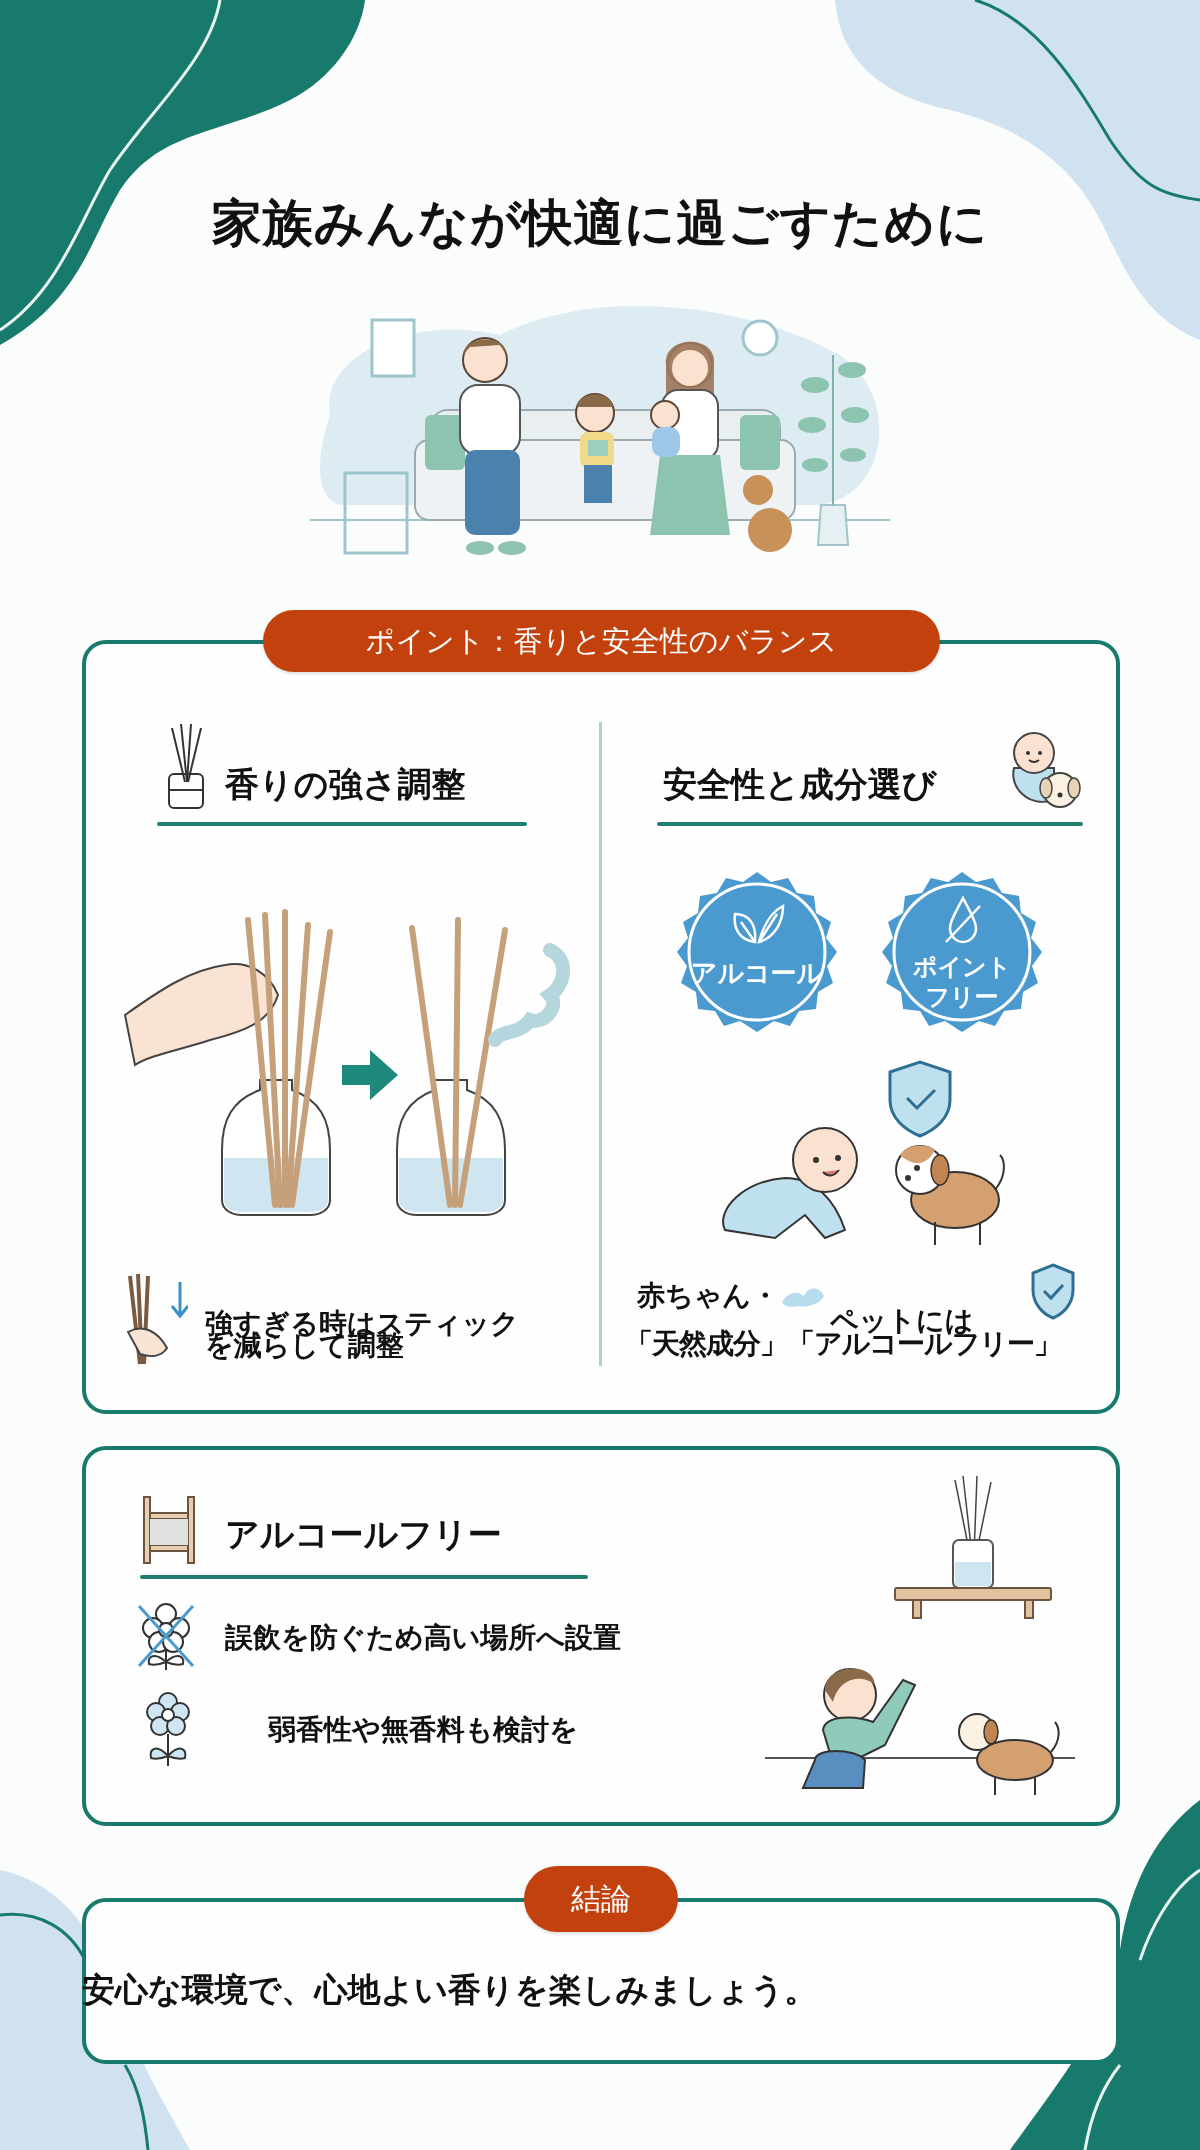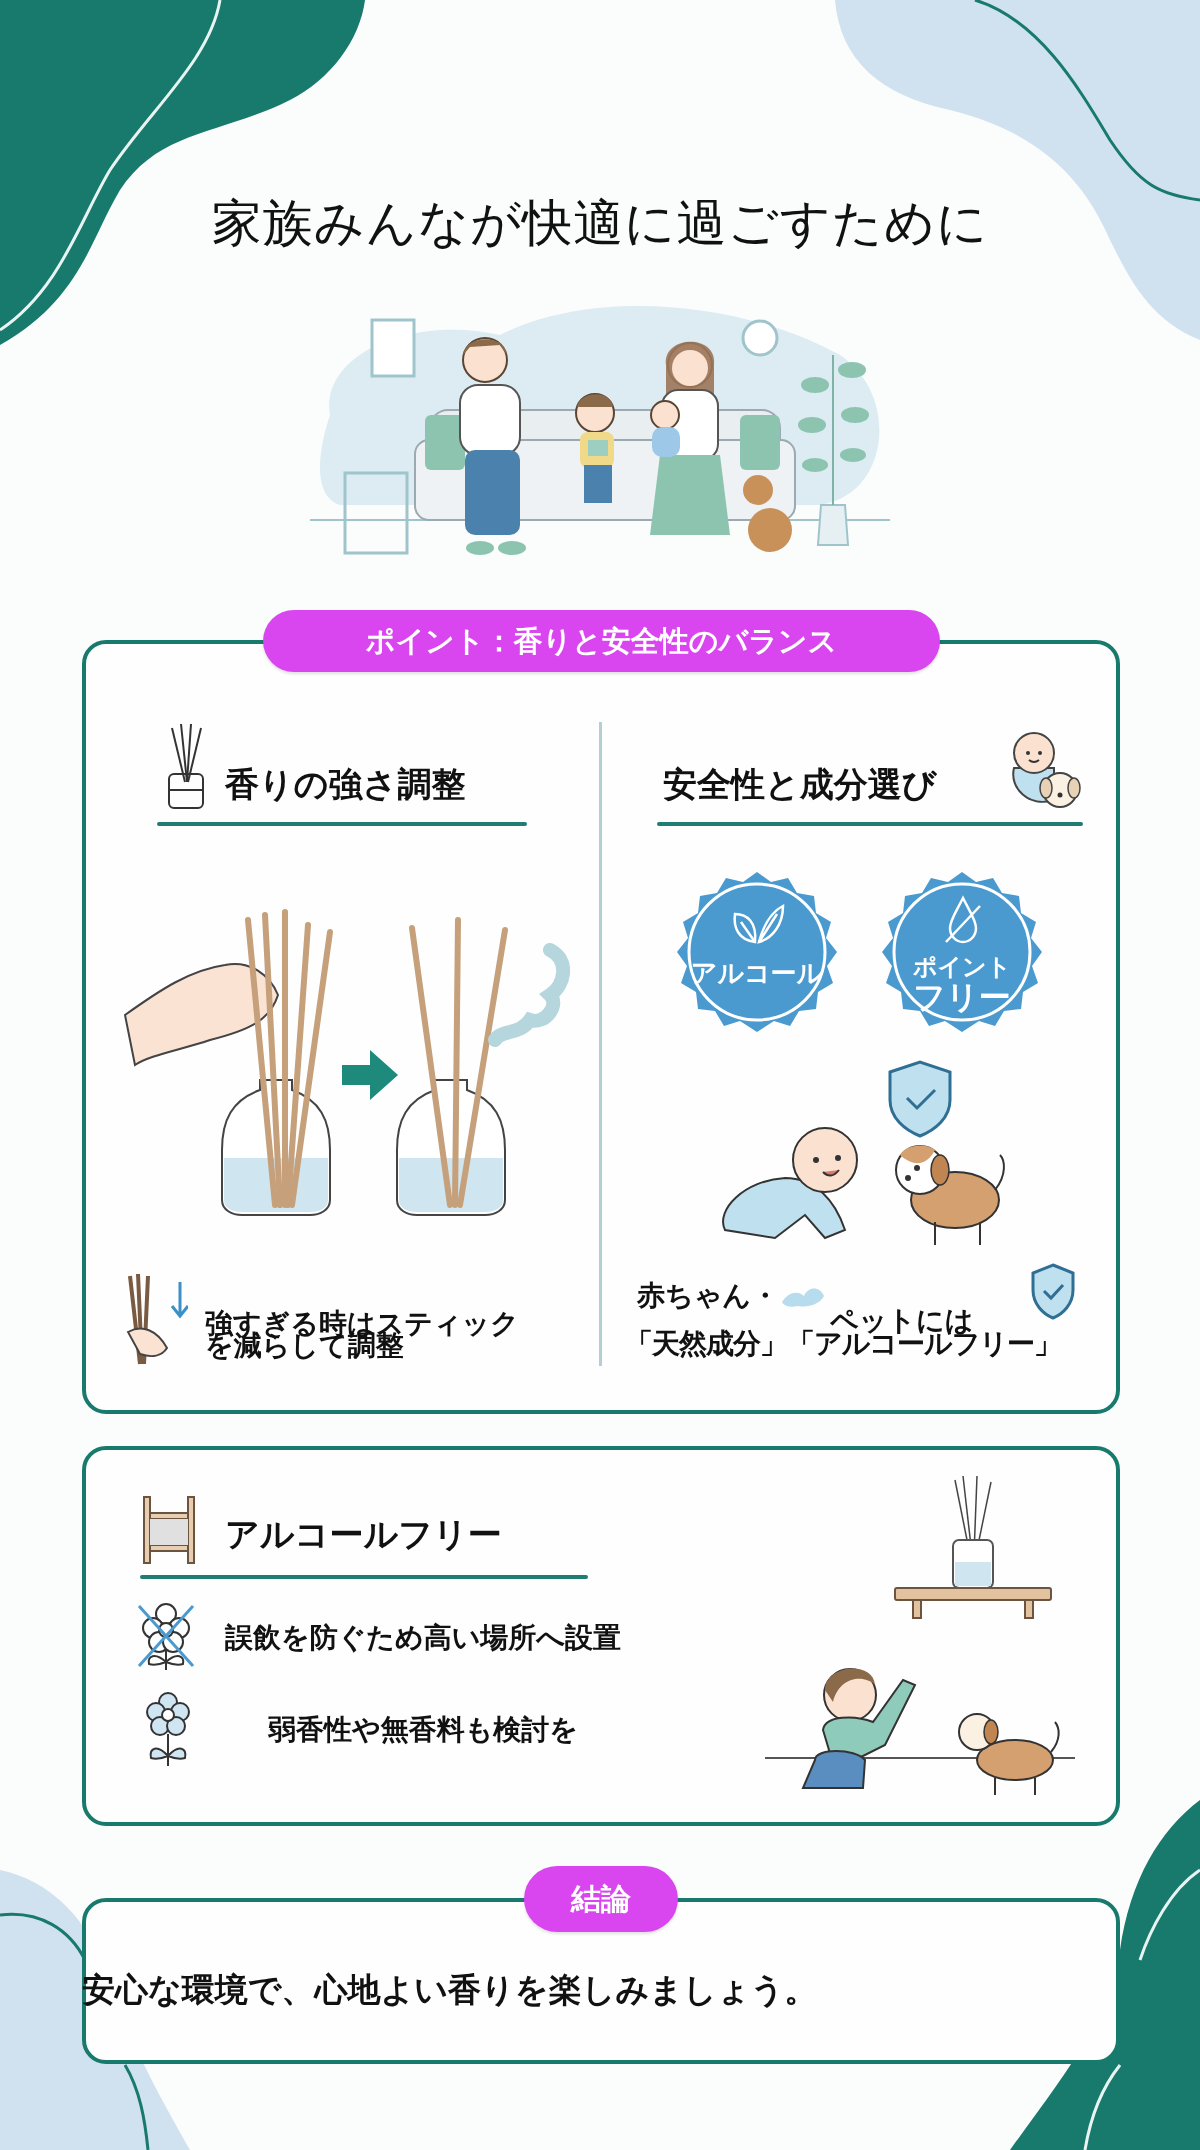--- a/index.html
+++ b/index.html
@@ -2,27 +2,27 @@
 <html><head>
 <meta charset="utf-8">
 <style>
   * { box-sizing: border-box; margin: 0; padding: 0; }
   html, body { width: 1200px; height: 2150px; background: #fbfcfc; overflow: hidden; }
   body { position: relative; font-family: "DejaVu Sans", "Liberation Sans", sans-serif; color: #1a1a1a; }
   .abs { position: absolute; }
   svg { display: block; }
   .title {
     position: absolute; left: 0; top: 190px; width: 1200px; text-align: center;
-    font-size: 50px; font-weight: normal; letter-spacing: 1px; color: #111;
+    font-size: 50px; font-weight: bold; letter-spacing: 1px; color: #111;
   }
   .card {
     position: absolute; border: 4px solid #177a6c; border-radius: 24px; background: #fefefe;
   }
   .pill {
-    position: absolute; background: #d946ef; color: #fff; font-weight: bold;
+    position: absolute; background: #c2410c; color: #fff; font-weight: normal;
     border-radius: 40px; text-align: center; box-shadow: 0 2px 3px rgba(0,0,0,0.12);
   }
   .sec-head {
     position: absolute; font-size: 34px; font-weight: bold; color: #111; white-space: nowrap;
   }
   .uline { position: absolute; height: 4px; background: #1f7d72; border-radius: 2px; }
   .txt { position: absolute; font-size: 28px; font-weight: bold; color: #111; line-height: 44px; white-space: nowrap; }
   .badge-text { position: absolute; left: 0; width: 100%; text-align: center; color: #fff; font-weight: bold; font-size: 24px; line-height: 30px; }
 </style>
 </head>
@@ -183,21 +183,21 @@
     <path d="M94 4 L108 14 L125 10 L134 25 L151 28 L153 45 L168 54 L163 70 L174 84 L164 98 L170 115 L155 124 L153 141 L136 143 L127 158 L111 153 L94 164 L77 153 L61 158 L52 143 L35 141 L33 124 L18 115 L24 98 L14 84 L25 70 L20 54 L35 45 L37 28 L54 25 L63 10 L80 14 Z" transform="translate(0,10)" fill="#4a9ad0"></path>
     <circle cx="94" cy="94" r="68" fill="none" stroke="#fff" stroke-width="3"></circle>
   </svg>
   <svg class="abs" style="left:74px;top:36px" width="42" height="52" viewBox="0 0 42 52">
     <g fill="none" stroke="#fff" stroke-width="2.5">
       <path d="M21 4 C14 18 8 26 8 34 C8 42 14 48 21 48 C28 48 34 42 34 34 C34 26 28 18 21 4 Z"></path>
       <line x1="4" y1="48" x2="38" y2="12"></line>
     </g>
   </svg>
   <div class="badge-text" style="top:94px;font-size:24px;">ポイント</div>
-  <div class="badge-text" style="top:124px;font-size:32px;">フリー</div>
+  <div class="badge-text" style="top:124px;font-size:24px;">フリー</div>
 </div>
 
 <svg class="abs" style="left:695px;top:1060px" width="320" height="190" viewBox="0 0 320 190">
   <path d="M195 12 L225 2 L255 12 L255 40 C255 58 240 70 225 76 C210 70 195 58 195 40 Z" fill="#bfe0ef" stroke="#2f6f94" stroke-width="3"></path>
   <path d="M212 38 L222 48 L240 30" stroke="#2f6f94" stroke-width="3" fill="none"></path>
 
   <path d="M30 170 C20 150 50 120 90 118 C120 118 140 140 150 170 L130 178 L110 155 L80 178 Z" fill="#bfe0ef" stroke="#333" stroke-width="2"></path>
   <circle cx="130" cy="100" r="32" fill="#fbe1cf" stroke="#333" stroke-width="2"></circle>
   <circle cx="121" cy="100" r="3" fill="#333"></circle>
     <circle cx="143" cy="98" r="3" fill="#333"></circle>

